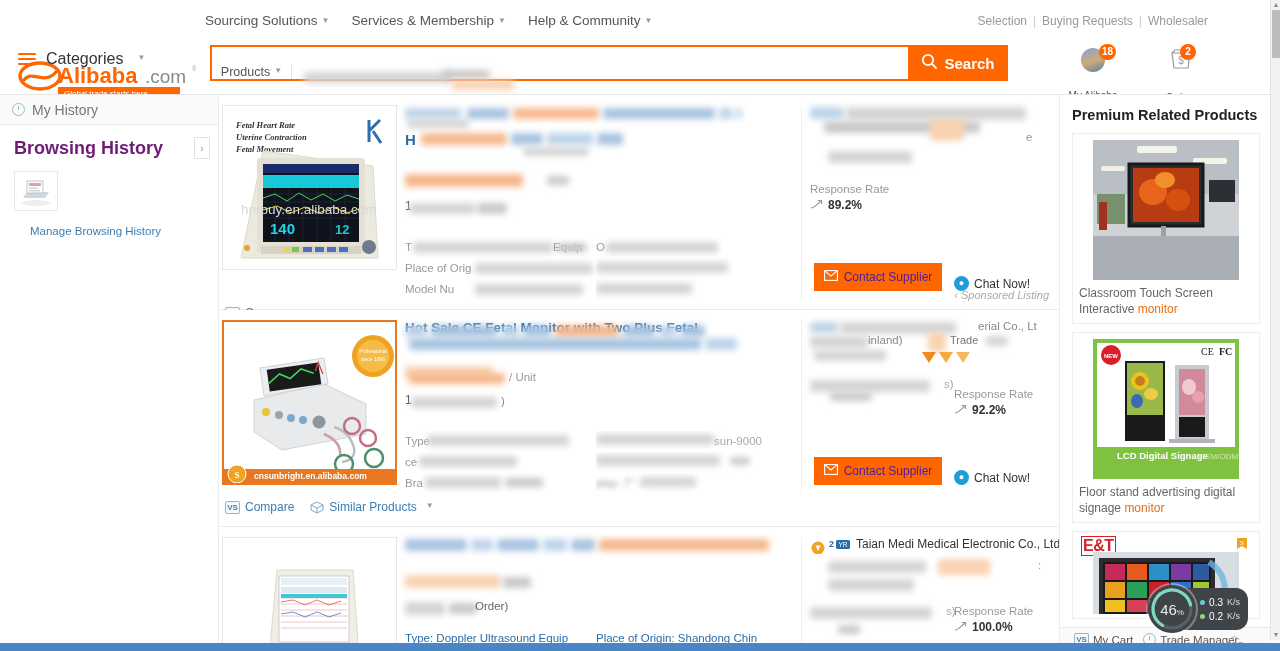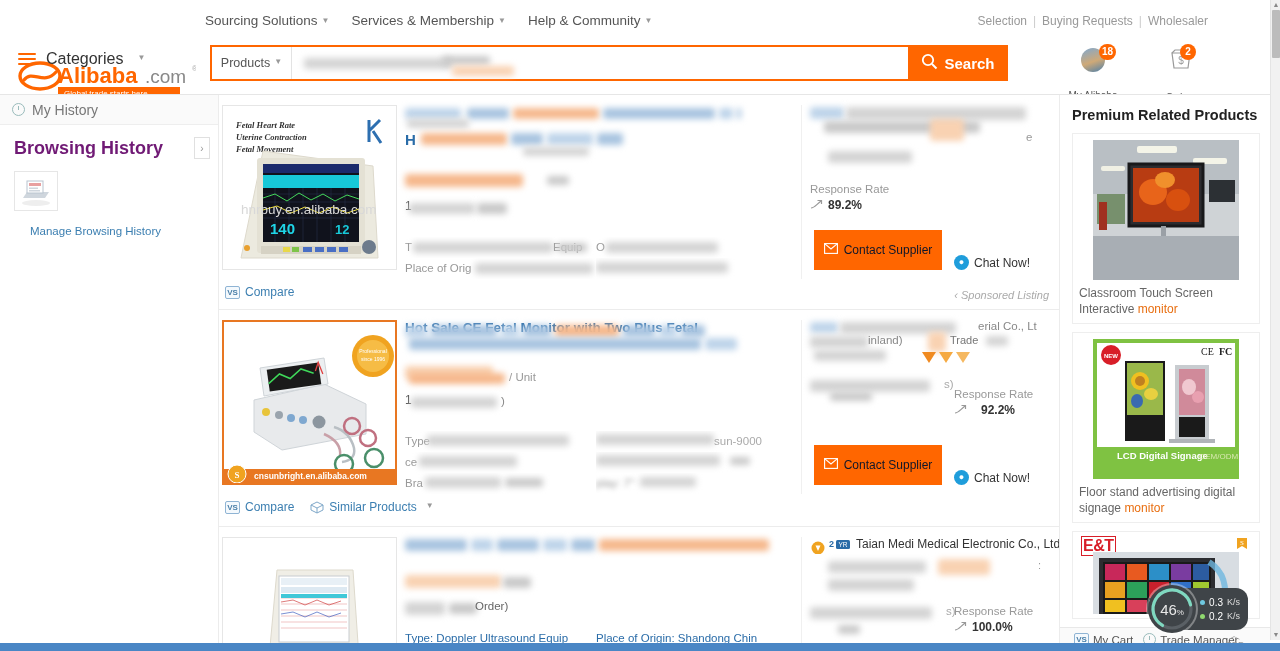--- a/index.html
+++ b/index.html
@@ -38,21 +38,21 @@
 
   .cats { position:absolute; left:18px; top:50px; display:flex; align-items:center;
           gap:10px; font-size:16px; color:#333; cursor:pointer;}
   .burger { width:18px; }
   .burger i { display:block; height:2px; background:#f60; margin:3px 0;
               border-radius:1px; }
   .burger i:nth-child(1){ width:18px; } .burger i:nth-child(2){ width:18px; }
   .burger i:nth-child(3){ width:18px; }
 
   .searchwrap { position:absolute; left:210px; top:45px; width:798px; height:36px;
-                border:2px solid #f60; background:#fff; display:flex; }
+                border:2px solid #f60; background:#fff; display:flex;align-items:flex-end; }
   .prodsel { width:80px; display:flex; align-items:center; justify-content:center;
              font-size:12.5px; color:#555; border-right:1px solid #e3e3e3;
              cursor:pointer; }
   .searchinput { flex:1; border:none; outline:none; font-size:13px; padding-left:12px;
                  color:#333; background:transparent; position:relative;}
   .searchbtn { position:absolute; left:908px; top:45px; width:100px; height:36px;
                background:#f60; color:#fff; border:none; font-size:15px;
                font-weight:bold; display:flex; align-items:center;
                justify-content:center; gap:6px; cursor:pointer; }
 
@@ -124,22 +124,22 @@
   .lfoot { display:flex; align-items:center; gap:16px; padding:6px 0 7px 6px;
            font-size:12px; color:#3c7fb1; }
   .lfoot .ft { display:flex; align-items:center; gap:5px; cursor:pointer; }
   .vsico { width:15px; height:13px; border:1px solid #8fb4d4; border-radius:2px;
            color:#4a7fa8; font-size:8px; line-height:11px; text-align:center;
            font-weight:bold; background:#f4f9fd;}
   .spico { width:14px; height:13px; color:#7fa8c9; font-size:11px; }
   .sponsored { position:absolute; right:10px; bottom:8px; font-size:11px;
                color:#aaa; font-style:italic; cursor:pointer;}
 
-  .contactbtn { position:absolute; left:12px; bottom:9px; width:128px; height:40px;
-                background:#f60; color:#0f172a; font-size:12px; border:none;
+  .contactbtn { position:absolute; left:12px; bottom:9px; width:128px; height:28px;
+                background:#f60; color:#4c1d95; font-size:12px; border:none;
                 display:flex; align-items:center; justify-content:center; gap:6px;
                 cursor:pointer; }
   .chatnow { position:absolute; left:152px; bottom:9px; display:flex;
              align-items:center; gap:5px; font-size:12px; color:#333;
              cursor:pointer;}
   .chatico { width:15px; height:15px; border-radius:50%; background:#1f9ddb;
              color:#fff; font-size:9px; line-height:15px; text-align:center;
              font-weight:bold; }
 
   
@@ -404,20 +404,29 @@
               </div>
               <div class="specrow">
                 <div class="speccell" style="position:relative;">
                   <span>Place of Orig</span>
                   <span class="blur grey" style="position:absolute; left:70px; top:5px; width:118px; height:11px;"></span>
                 </div>
                 <div class="speccell" style="position:relative;">
                   <span class="blur grey" style="position:absolute; left:0px; top:4px; width:132px; height:11px;"></span>
                 </div>
               </div>
+              <div class="specrow">
+                <div class="speccell" style="position:relative;">
+                  <span>Model Nu</span>
+                  <span class="blur grey" style="position:absolute; left:70px; top:5px; width:108px; height:11px;"></span>
+                </div>
+                <div class="speccell" style="position:relative;">
+                  <span class="blur grey" style="position:absolute; left:0px; top:4px; width:96px; height:11px;"></span>
+                </div>
+              </div>
             </div>
           </div>
           <div class="lsupplier">
             <div style="position:relative; height:78px;">
               <span class="blur blue2" style="position:absolute; left:0; top:2px; width:34px; height:12px;"></span>
               <span class="blur grey" style="position:absolute; left:36px; top:2px; width:180px; height:13px;"></span>
               <span class="blur grey2" style="position:absolute; left:14px; top:16px; width:156px; height:12px;"></span>
               <span class="blur orange2" style="position:absolute; left:120px; top:14px; width:34px; height:22px;"></span>
               <span style="position:absolute; left:216px; top:26px; font-size:11.5px; color:#999;">e</span>
               <span class="blur grey" style="position:absolute; left:18px; top:46px; width:84px; height:12px;"></span>
@@ -571,21 +580,21 @@
                   <path d="M19 2 L33 2 L26 13 Z" fill="#f5a940"></path>
                   <path d="M36 2 L50 2 L43 13 Z" fill="#f5b860"></path>
                 </svg>
               </span>
               <span class="blur grey" style="position:absolute; left:0px; top:60px; width:120px; height:12px;"></span>
               <span class="blur grey2" style="position:absolute; left:20px; top:72px; width:42px; height:9px;"></span>
               <span style="position:absolute; left:134px; top:58px; font-size:11.5px; color:#aaa;">s)</span>
             </div>
             <div class="respwrap" style="position:absolute; left:152px; top:68px;">
               <div>Response Rate</div>
-              <div style="display:flex; align-items:center; gap:14px; margin-top:3px;">
+              <div style="display:flex; align-items:center; gap:5px; margin-top:3px;">
                 <span>
                   <svg width="13" height="11" viewBox="0 0 13 11">
                       <path d="M1 9 C4 9, 6 6, 11 2" fill="none" stroke="#999" stroke-width="1.2"></path>
                       <path d="M7.5 1.5 L11.5 1.5 L11.5 5" fill="none" stroke="#999" stroke-width="1.2"></path>
                     </svg>
                 </span>
                 <span class="resprate">92.2%</span>
               </div>
             </div>
             <button class="contactbtn">

